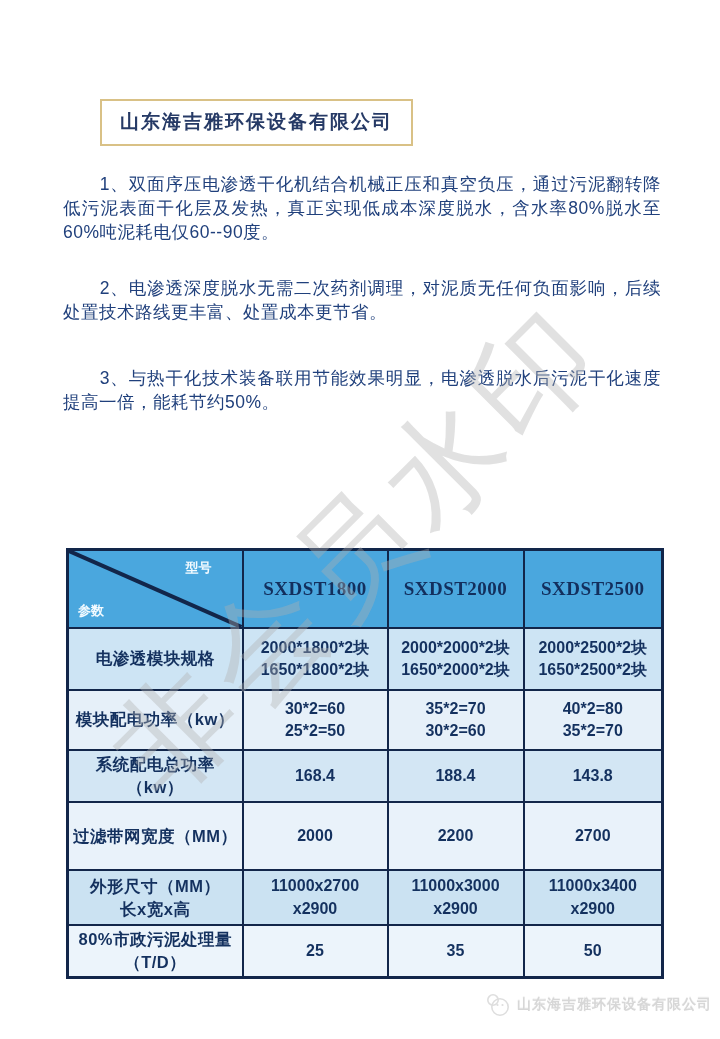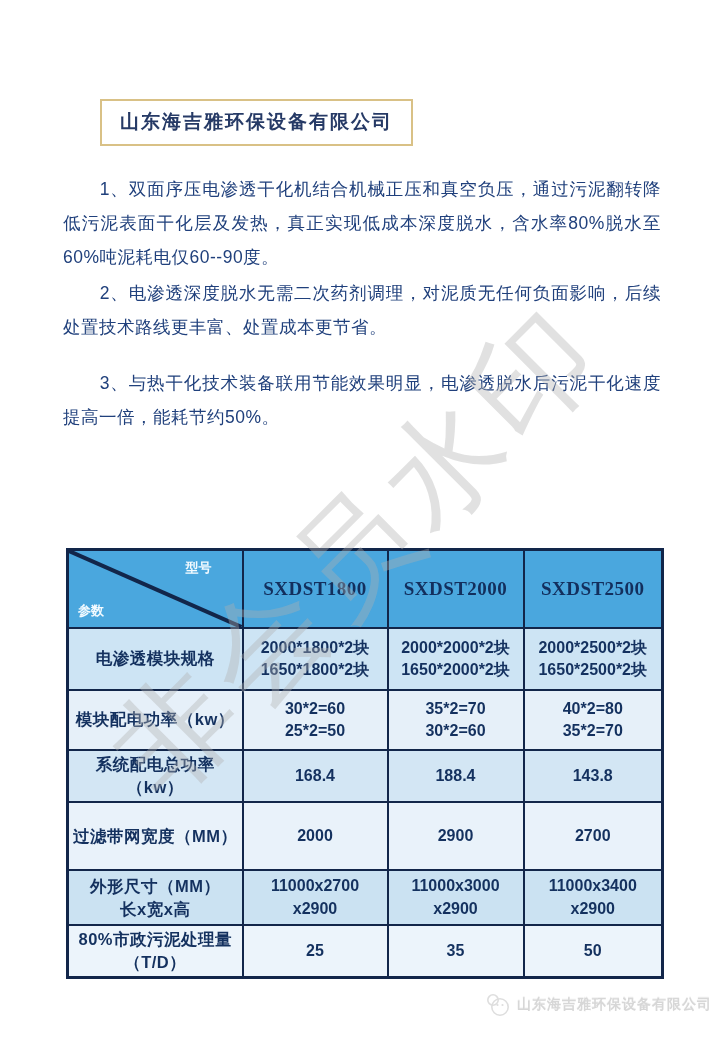--- a/index.html
+++ b/index.html
@@ -19,21 +19,21 @@
     left:100px; top:99px; padding:8px 18px 9px;
     border:2px solid #d9c186; color:#263a66; font-size:19px; letter-spacing:2px;
   }
   .title-spec {
     left:163px; top:477px; padding:8px 16px 9px;
     border:2px solid #d2a95f; color:#9c352b; font-size:21px; letter-spacing:2px;
   }
   
   .para {
     position:absolute; left:63px; width:598px;
-    color:#20407c; font-size:17.5px; line-height:34px;
+    color:#20407c; font-size:17.5px; line-height:24px;
     text-indent:2.1em; text-align:justify; letter-spacing:0.5px;
   }
   .para-1 { top:172px; }
   .para-2 { top:276px; }
   .para-3 { top:366px; }
   
   table.spec-table {
     position:absolute; left:66px; top:548px; width:595px;
     border-collapse:collapse; table-layout:fixed;
     border:3px solid #12264a;
@@ -132,21 +132,21 @@
       </tr>
       <tr class="row-3">
         <td class="label-cell">系统配电总功率（kw）</td>
         <td>168.4</td>
         <td>188.4</td>
         <td>143.8</td>
       </tr>
       <tr class="row-4">
         <td class="label-cell">过滤带网宽度（MM）</td>
         <td>2000</td>
-        <td>2900</td>
+        <td>2200</td>
         <td>2700</td>
       </tr>
       <tr class="row-5">
         <td class="label-cell">外形尺寸（MM）
 长x宽x高</td>
         <td>11000x2700
 x2900</td>
         <td>11000x3000
 x2900</td>
         <td>11000x3400

